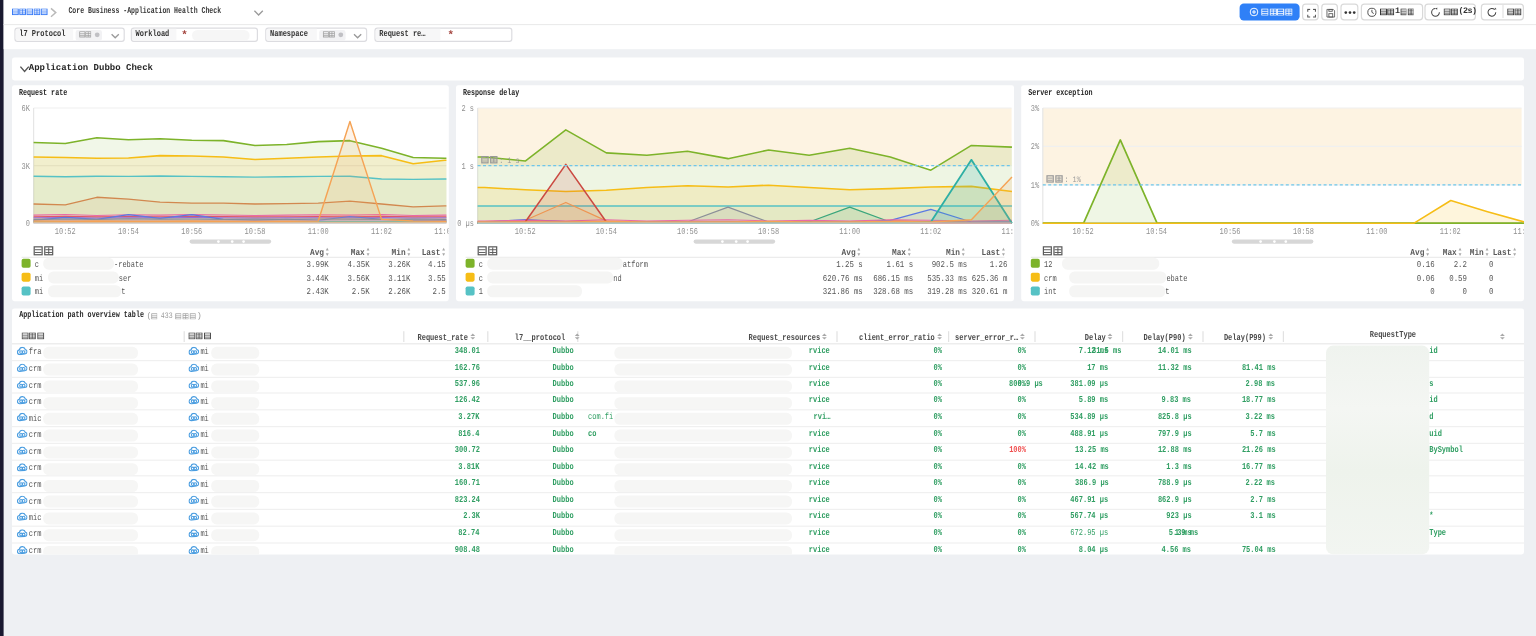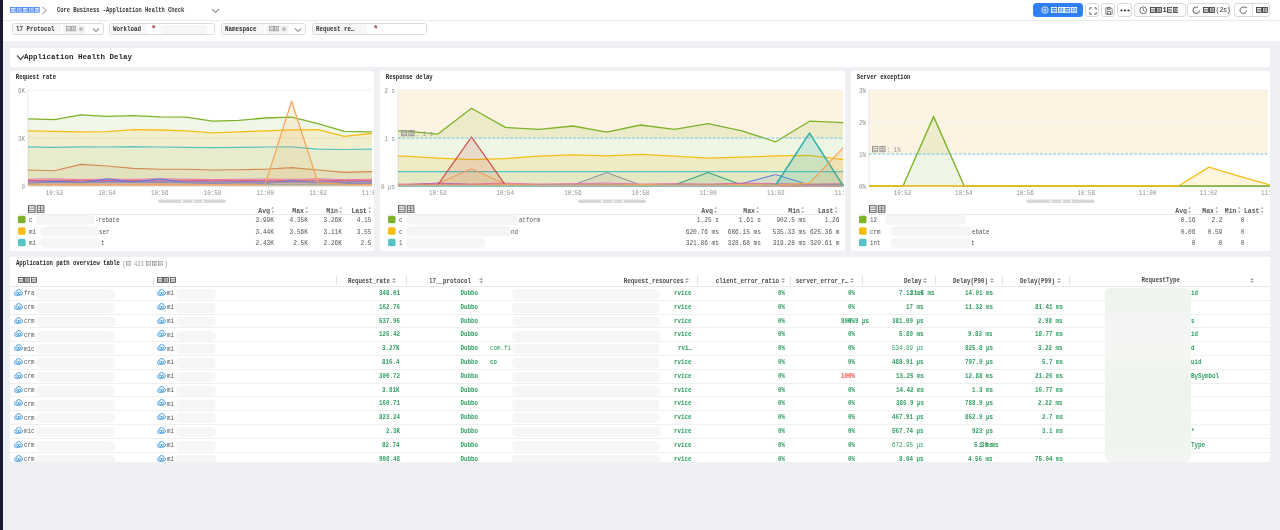--- a/index.html
+++ b/index.html
@@ -133,21 +133,21 @@
         <line x1="1" y1="4" x2="9" y2="4" stroke="#333" stroke-width="1.1"></line>
         <line x1="1" y1="6.8" x2="9" y2="6.8" stroke="#333" stroke-width="1.1"></line>
       </svg>
       <svg style="vertical-align:top" width="5.8" height="5.8" viewBox="0 0 10 10">
         <rect x="0.7" y="0.7" width="8.6" height="8.6" fill="none" stroke="#333" stroke-width="1.4"></rect>
         <line x1="1" y1="3.6" x2="9" y2="3.6" stroke="#333" stroke-width="1.1"></line>
         <line x1="1" y1="6.8" x2="9" y2="6.8" stroke="#333" stroke-width="1.1"></line>
         <line x1="5" y1="1" x2="5" y2="9" stroke="#333" stroke-width="1.1"></line>
       </svg>
     </span>
-    <span style="font-size:7px;font-weight:normal;color:#333;letter-spacing:-0.5px">(2s)</span>
+    <span style="font-size:7px;font-weight:bold;color:#333;letter-spacing:-0.5px">(2s)</span>
   </div>
 <div class="abs" style="left:1234px;top:3px;width:36px;height:13.5px;background:#fff;border:1px solid #d9d9d9;border-radius:3px"></div>
 <div class="abs" style="left:1252px;top:4px;width:1px;height:11px;background:#e3e3e3"></div>
 <svg class="abs" style="left:1239px;top:6.2px" width="8.5" height="8.5" viewBox="0 0 10 10">
     <path d="M8.8 5 A3.8 3.8 0 1 1 7.7 2.3" fill="none" stroke="#444" stroke-width="1"></path>
     <path d="M7.7 2.3 L8 0.2 L9.6 2 Z" fill="#444"></path>
   </svg>
 <div class="abs" style="left:1256px;top:7px;display:flex">
     <span style="display:inline-flex;gap:0.4px;vertical-align:middle">
       <svg style="vertical-align:top" width="5.8" height="5.8" viewBox="0 0 10 10">
@@ -216,21 +216,21 @@
     <path d="M1 1.5 L4 4.5 L7 1.5" stroke="#9a9a9a" stroke-width="1.1" fill="none"></path>
   </svg>
 <div class="abs" style="left:312px;top:22.8px;width:115px;height:12.5px;background:#fff;border:1px solid #dcdce0;border-radius:2.5px"></div>
 <div class="abs" style="left:313px;top:23.8px;width:54px;height:10.5px;background:#f7f7f8;border-radius:2px 0 0 2px"></div>
 <div class="abs" style="left:316px;top:25.2px;font-size:7.5px;color:#333;font-weight:bold"><span class="cs">Request re…</span></div>
 <div class="abs" style="left:373px;top:25px;font-size:9px;color:#a4453f;font-weight:bold">*</div>
 <div class="card" style="left:10px;top:47.5px;width:1260px;height:19px"></div>
 <svg class="abs" style="left:16px;top:53.5px" width="9" height="8">
     <path d="M1 1.5 L4.5 5.5 L8 1.5" stroke="#555" stroke-width="1.2" fill="none"></path>
   </svg>
-<div class="abs" style="left:24px;top:52.5px;font-size:7.5px;color:#262626;font-weight:bold">Application Health Delay</div>
+<div class="abs" style="left:24px;top:52.5px;font-size:7.5px;color:#262626;font-weight:bold">Application Dubbo Check</div>
 <div class="card" style="left:10px;top:71px;width:364px;height:180px">
     <svg width="364" height="180" style="position:absolute;left:0;top:0">
       <text x="5.8" y="8.0" font-size="7.5" fill="#1f1f1f" text-anchor="start" font-weight="bold" textLength="40.2" lengthAdjust="spacingAndGlyphs">Request rate</text>
       <line x1="18" y1="19" x2="362" y2="19" stroke="#f0f0f0" stroke-width="1"></line>
       <line x1="18" y1="67" x2="362" y2="67" stroke="#f0f0f0" stroke-width="1"></line>
       <line x1="18" y1="19" x2="18" y2="115" stroke="#e6e6e6" stroke-width="1"></line>
       <text x="15.0" y="21.5" font-size="7.5" fill="#909090" text-anchor="end" textLength="7.0" lengthAdjust="spacingAndGlyphs">6K</text>
       <text x="15.0" y="69.5" font-size="7.5" fill="#909090" text-anchor="end" textLength="7.0" lengthAdjust="spacingAndGlyphs">3K</text>
       <text x="15.0" y="117.5" font-size="7.5" fill="#909090" text-anchor="end" textLength="3.5" lengthAdjust="spacingAndGlyphs">0</text>
       <polygon points="18.0,47.8 44.4,48.6 70.7,43.8 97.1,45.4 123.4,44.6 149.8,45.9 176.2,46.2 202.5,50.2 228.9,49.4 255.2,47.0 281.6,46.2 308.0,52.6 334.3,60.3 360.7,60.9 362.0,60.9 362.0,115.0 18.0,115.0" fill="#7db32a" fill-opacity="0.11"></polygon>
@@ -691,21 +691,21 @@
         <circle cx="12.5" cy="9.5" r="2.6" fill="none" stroke="#4a9de0" stroke-width="2"></circle>
       </svg><span class="cs" style="margin-left:1px">mi</span></div>
     <div class="blur" style="left:166px;top:87.8px;width:40px;height:10px"></div>
     <div class="abs" style="left:230px;top:87.6px;width:160px;text-align:right;color:#2f9e62;font-weight:bold"><span class="csr">3.27K</span></div>
     <div class="abs" style="left:402px;top:87.6px;width:114px;text-align:center;color:#2f9e62;font-weight:bold"><span class="csc">Dubbo</span></div>
     <div class="abs" style="left:480px;top:87.6px;color:#2f9e62;font-weight:normal"><span class="cs">com.fi</span></div>
     <div class="blur" style="left:502px;top:87.8px;width:148px;height:10px"></div>
     <div class="abs" style="left:522px;top:87.6px;width:160px;text-align:right;color:#2f9e62;font-weight:bold"><span class="csr">rvi…</span></div>
     <div class="abs" style="left:615px;top:87.6px;width:160px;text-align:right;color:#2f9e62;font-weight:bold"><span class="csr">0%</span></div>
     <div class="abs" style="left:685px;top:87.6px;width:160px;text-align:right;color:#2f9e62;font-weight:bold"><span class="csr">0%</span></div>
-    <div class="abs" style="left:754px;top:87.6px;width:160px;text-align:right;color:#2f9e62;font-weight:normal"><span class="csr">534.89 µs</span></div>
+    <div class="abs" style="left:754px;top:87.6px;width:160px;text-align:right;color:#2f9e62;font-weight:bold"><span class="csr">534.89 µs</span></div>
     <div class="abs" style="left:823px;top:87.6px;width:160px;text-align:right;color:#2f9e62;font-weight:bold"><span class="csr">825.8 µs</span></div>
     <div class="abs" style="left:893px;top:87.6px;width:160px;text-align:right;color:#2f9e62;font-weight:bold"><span class="csr">3.22 ms</span></div>
     <div class="abs" style="left:1181px;top:87.6px;color:#2f9e62;font-weight:bold"><span class="cs">d</span></div>
     <div class="abs" style="left:0;top:99.5px;width:1260px;height:13.8px;border-bottom:1px solid #f0f0f0"></div>
     <div class="abs" style="left:4px;top:101.4px;color:#555"><svg width="9" height="7.5" viewBox="0 0 20 16" style="vertical-align:-1px">
         <path d="M5.5 14 a4.3 4.3 0 0 1 -0.6 -8.55 a5.6 5.6 0 0 1 10.9 -0.5 a4 4 0 0 1 -0.8 7.9 z" fill="none" stroke="#4a9de0" stroke-width="2.2"></path>
         <circle cx="8" cy="9.5" r="2.6" fill="none" stroke="#4a9de0" stroke-width="2"></circle>
         <circle cx="12.5" cy="9.5" r="2.6" fill="none" stroke="#4a9de0" stroke-width="2"></circle>
       </svg><span class="cs" style="margin-left:1px">crm</span></div>
     <div class="blur" style="left:26px;top:101.6px;width:79px;height:10px"></div>

